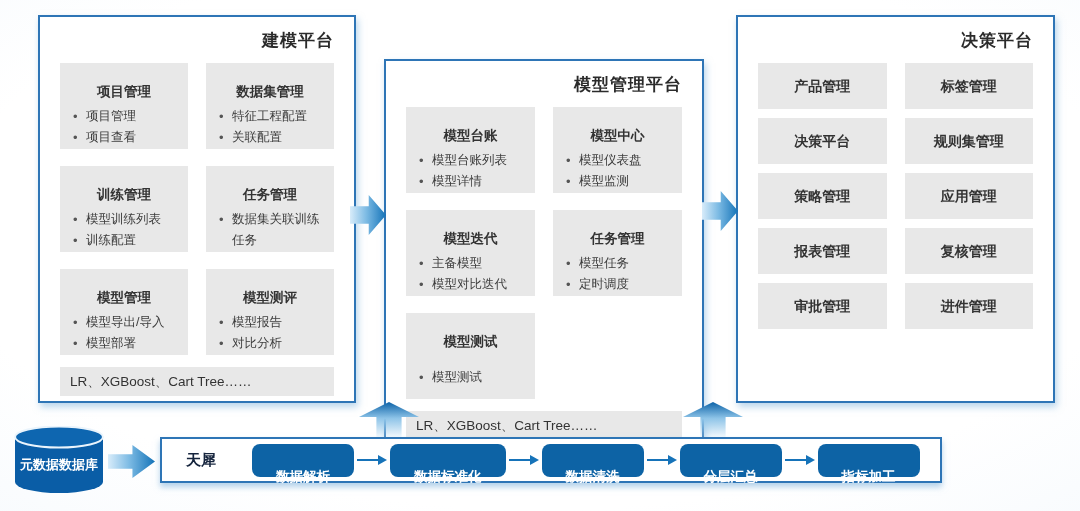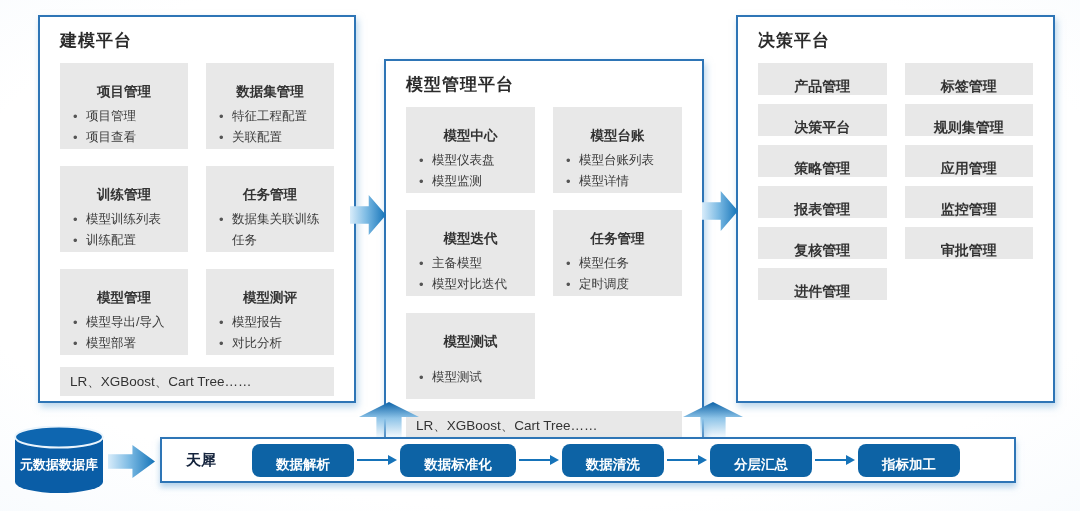--- a/index.html
+++ b/index.html
@@ -14,21 +14,21 @@
 
   
   .platform {
     position:absolute; top:15px; height:388px;
     background:#ffffff; border:2px solid #2e75b6;
     box-shadow: 2px 4px 7px rgba(130,180,220,.55);
     padding: 14px 20px 0;
   }
   .platform h2 {
     font-size:17px; font-weight:bold; color:#2b2b2b;
-    text-align:left; line-height:20px; margin-bottom:12px;
+    text-align:right; line-height:20px; margin-bottom:12px;
     letter-spacing:1px;
   }
   .cards {
     display:grid; grid-template-columns:1fr 1fr;
     column-gap:18px; row-gap:17px;
   }
   .card {
     background:#e8e8e8; height:86px; padding-top:20px;
   }
   .card .card-title {
@@ -49,21 +49,21 @@
     margin-top:12px; height:29px; background:#e8e8e8;
     font-size:13.5px; color:#333; line-height:29px; padding-left:10px;
   }
 
   
   .tiles {
     display:grid; grid-template-columns:1fr 1fr;
     column-gap:18px; row-gap:9px;
   }
   .tile {
-    background:#e8e8e8; height:32px; line-height:46px;
+    background:#e8e8e8; height:46px; line-height:46px;
     text-align:center; font-size:14px; font-weight:bold; color:#333;
   }
 
   
   .fat-arrow-right {
     position:absolute;
     clip-path: polygon(0% 28%, 52% 28%, 52% 0%, 100% 50%, 52% 100%, 52% 72%, 0% 72%);
     background: linear-gradient(90deg, #d8ecfa 0%, #7dbbe4 45%, #1473b8 100%);
   }
   .fat-arrow-up {
@@ -76,32 +76,32 @@
   .cylinder { position:absolute; left:14px; top:426px; width:90px; height:68px; }
   .cylinder svg { position:absolute; inset:0; }
   .cyl-label {
     position:absolute; inset:0; padding-top:10px;
     display:flex; flex-direction:row; align-items:center; justify-content:center;
     color:#fff; font-size:13px; font-weight:bold; line-height:16px;
   }
 
   
   .pipeline {
-    position:absolute; left:160px; top:437px; width:856px; height:46px;
+    position:absolute; left:160px; top:437px; width:782px; height:46px;
     background:#fff; border:2px solid #2e75b6;
     box-shadow: 0 4px 6px rgba(130,180,220,.6);
     display:flex; align-items:center;
     padding: 0 54px 0 24px;
   }
   .pipe-label {
     font-size:15px; font-weight:bold; color:#15243d;
     margin-right:36px; white-space:nowrap;
   }
   .step {
-    height:33px; line-height:33px; padding:4px 24px;
+    height:33px; line-height:33px; padding:16px 24px;
     background:#0d63a5; border-radius:8px;
     color:#fff; font-size:13.5px; font-weight:bold;
     white-space:nowrap; text-align:center;
   }
   .connector {
     flex:1; max-width:62px; min-width:30px;
     display:flex; align-items:center; margin:0 3px;
   }
   .connector .line { flex:1; height:2px; background:#1673b9; }
   .connector .head {
@@ -161,31 +161,31 @@
         </ul>
       </div>
     </div>
     <div class="footer-bar">LR、XGBoost、Cart Tree……</div>
   </section>
 
   <section class="platform" style="left:384px; width:320px;margin-top:44px;">
     <h2>模型管理平台</h2>
     <div class="cards">
       <div class="card">
+        <div class="card-title">模型台账</div>
+        <ul>
+          <li>模型台账列表</li>
+          <li>模型详情</li>
+        </ul>
+      </div>
+      <div class="card">
         <div class="card-title">模型中心</div>
         <ul>
           <li>模型仪表盘</li>
           <li>模型监测</li>
-        </ul>
-      </div>
-      <div class="card">
-        <div class="card-title">模型台账</div>
-        <ul>
-          <li>模型台账列表</li>
-          <li>模型详情</li>
         </ul>
       </div>
       <div class="card">
         <div class="card-title">模型迭代</div>
         <ul>
           <li>主备模型</li>
           <li>模型对比迭代</li>
         </ul>
       </div>
       <div class="card">
@@ -208,21 +208,20 @@
   <section class="platform" style="left:736px; width:319px;">
     <h2>决策平台</h2>
     <div class="tiles">
       <div class="tile">产品管理</div>
       <div class="tile">标签管理</div>
       <div class="tile">决策平台</div>
       <div class="tile">规则集管理</div>
       <div class="tile">策略管理</div>
       <div class="tile">应用管理</div>
       <div class="tile">报表管理</div>
-      <div class="tile">监控管理</div>
       <div class="tile">复核管理</div>
       <div class="tile">审批管理</div>
       <div class="tile">进件管理</div>
     </div>
   </section>
 
   <div class="fat-arrow-right" style="left:350px; top:195px; width:36px; height:40px;"></div>
   <div class="fat-arrow-right" style="left:702px; top:191px; width:36px; height:40px;"></div>
   <div class="fat-arrow-up" style="left:359px; top:402px; width:60px; height:36px;"></div>
   <div class="fat-arrow-up" style="left:683px; top:402px; width:60px; height:36px;"></div>

